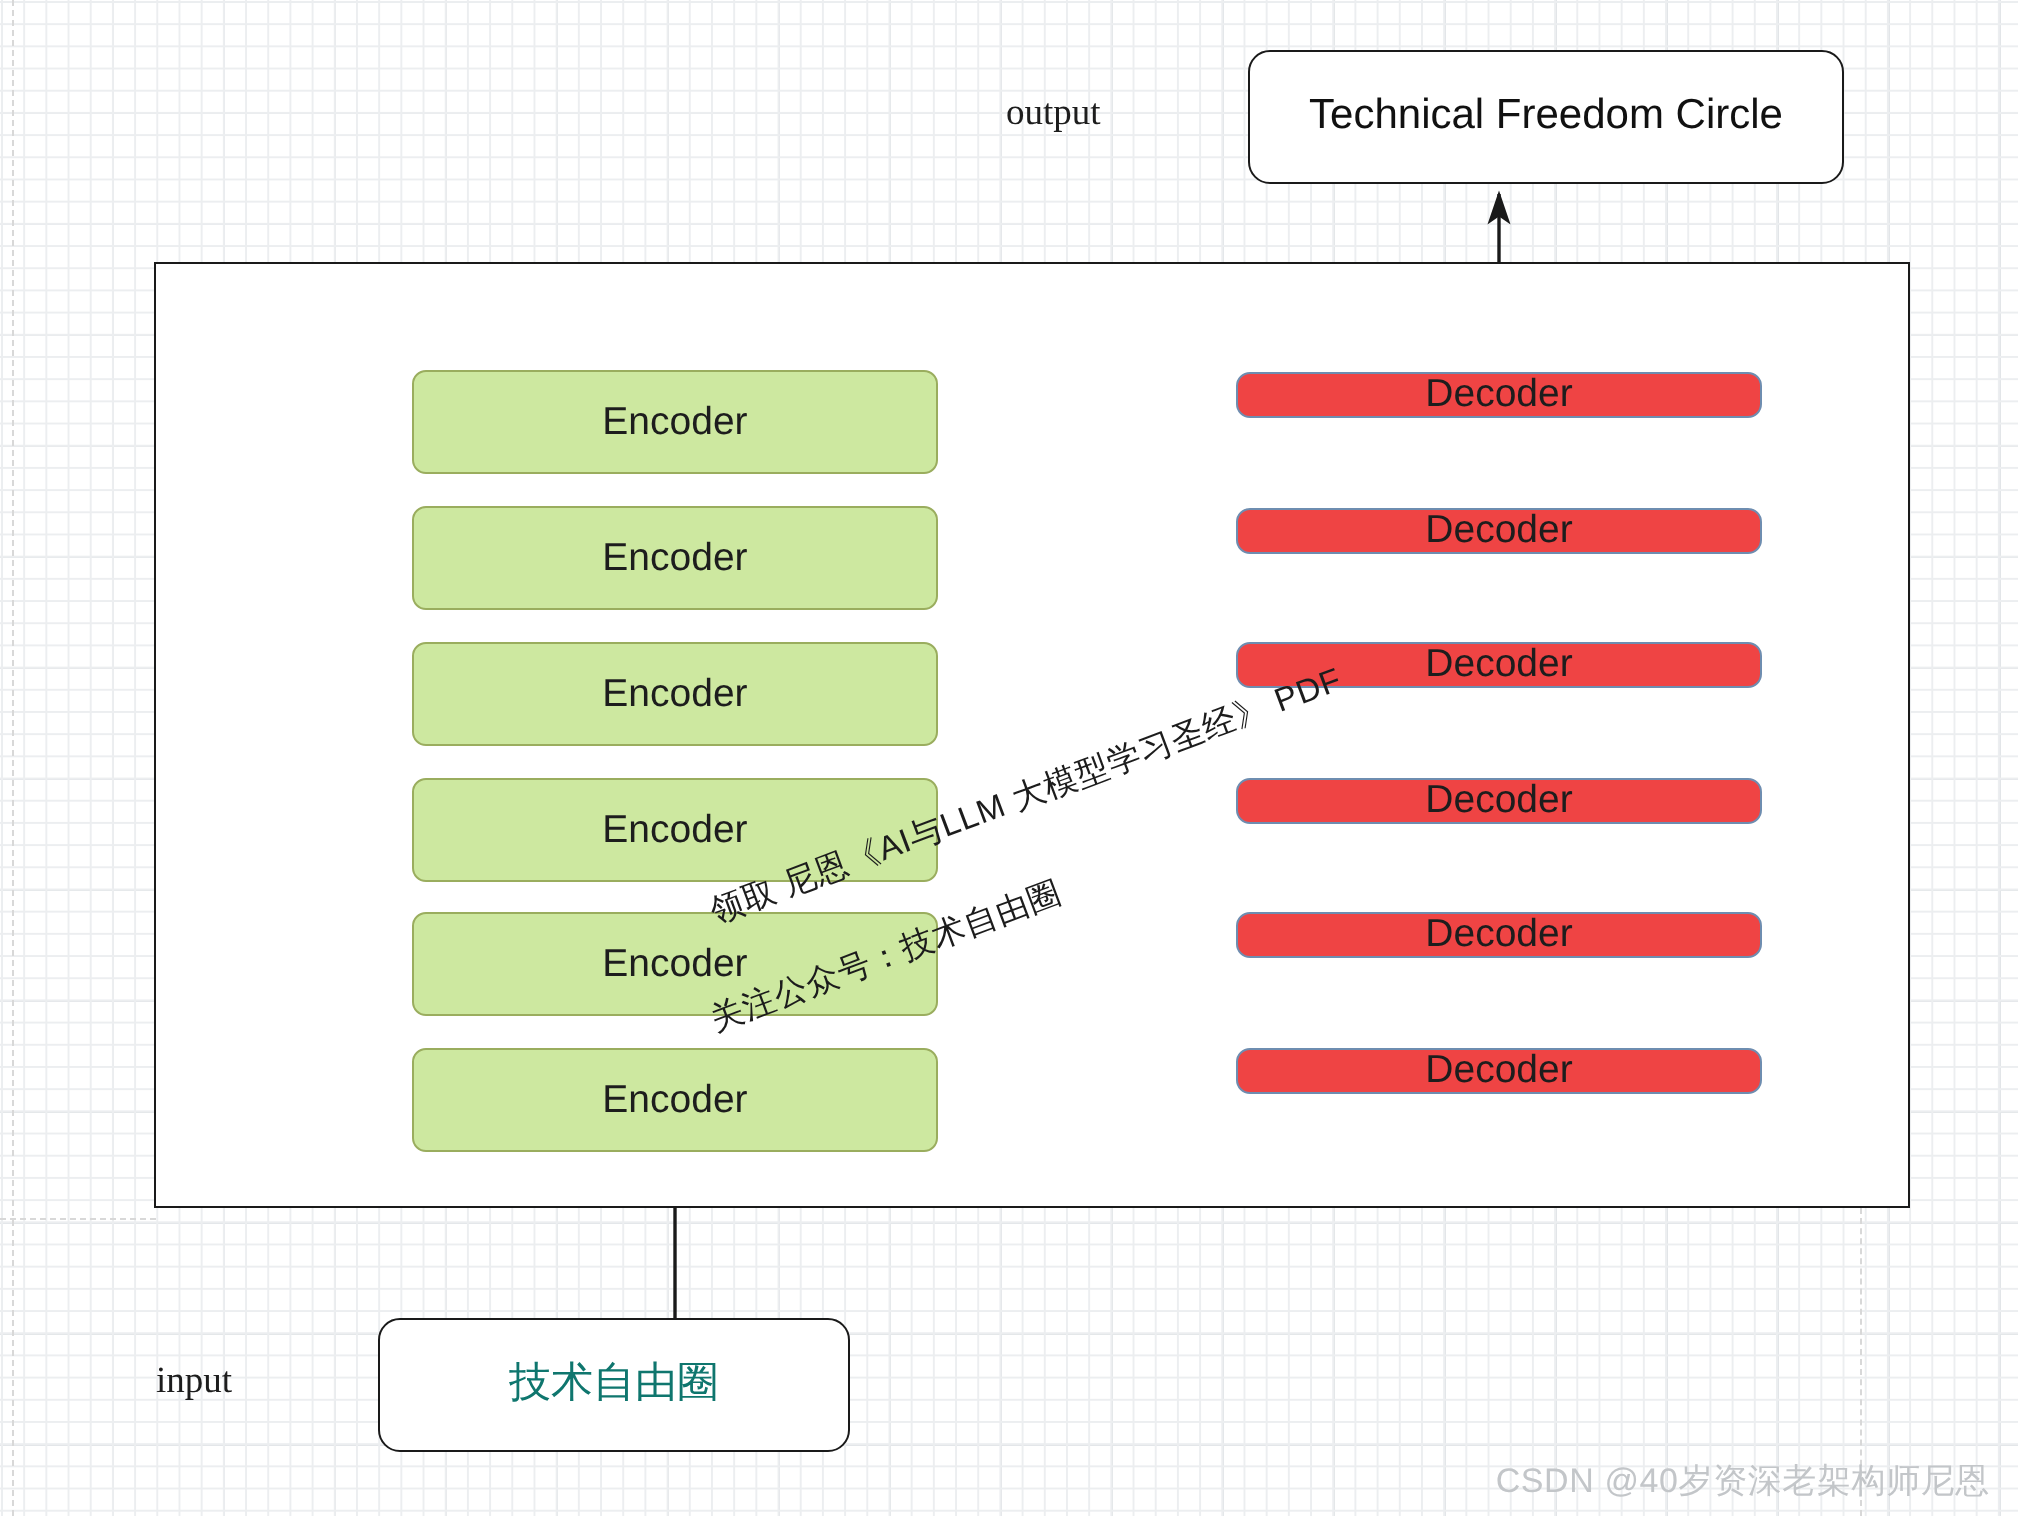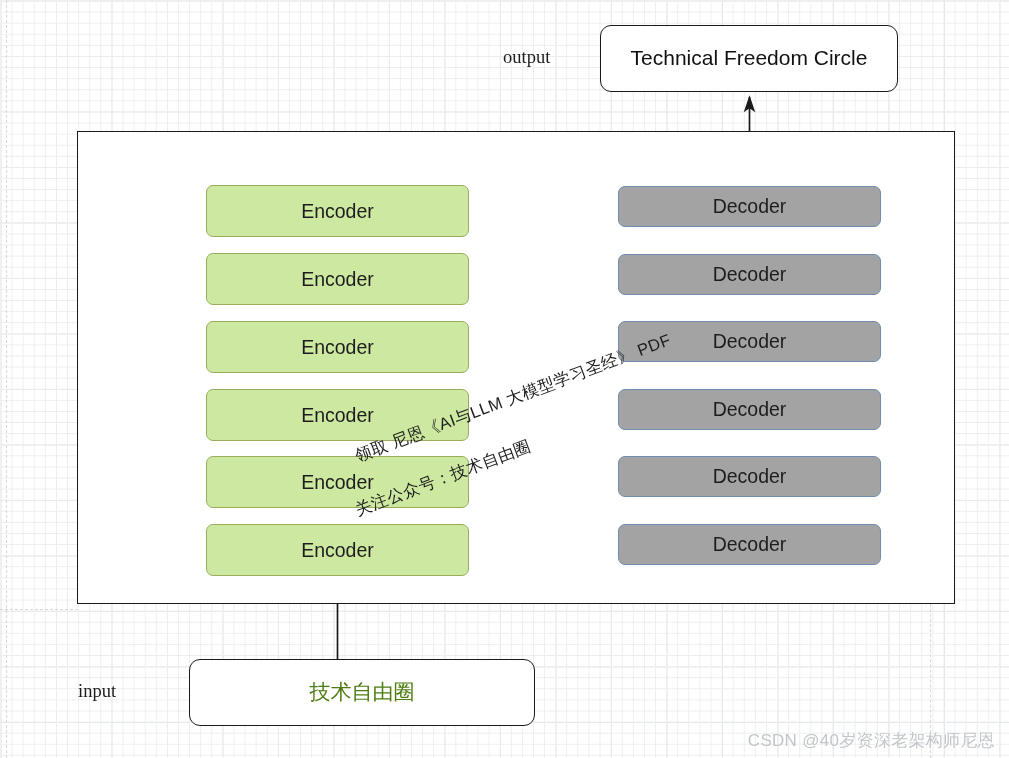--- a/index.html
+++ b/index.html
@@ -79,51 +79,51 @@
     left: 206px;
     background: #cde8a0;
     border: 1.2px solid #9aad5e;
     border-radius: 7px;
     font-size: 19.5px;
     color: #1d1d1d;
   }
 
   .decoder {
     width: 263px;
-    height: 41px;
+    height: 23px;
     left: 618px;
-    background: #a3a3a3;
+    background: #ef4444;
     border: 1.2px solid #6e8db0;
     border-radius: 7px;
     font-size: 19.5px;
     color: #1d1d1d;
   }
 
   .output-box {
-    left: 600px;
+    left: 624px;
     top: 25px;
     width: 298px;
     height: 67px;
     background: #ffffff;
     border: 1.8px solid #1a1a1a;
     border-radius: 11px;
     font-size: 21px;
     color: #111111;
   }
 
   .input-box {
     left: 189px;
     top: 659px;
-    width: 346px;
+    width: 236px;
     height: 67px;
     background: #ffffff;
     border: 1.8px solid #1a1a1a;
     border-radius: 11px;
     font-size: 21px;
-    color: #4d7c0f;
+    color: #0f766e;
   }
 
   .side-label {
     position: absolute;
     font-size: 18.5px;
     color: #1d1d1d;
     white-space: nowrap;
     font-family: Liberation Serif, serif;
   }
   .label-output {

